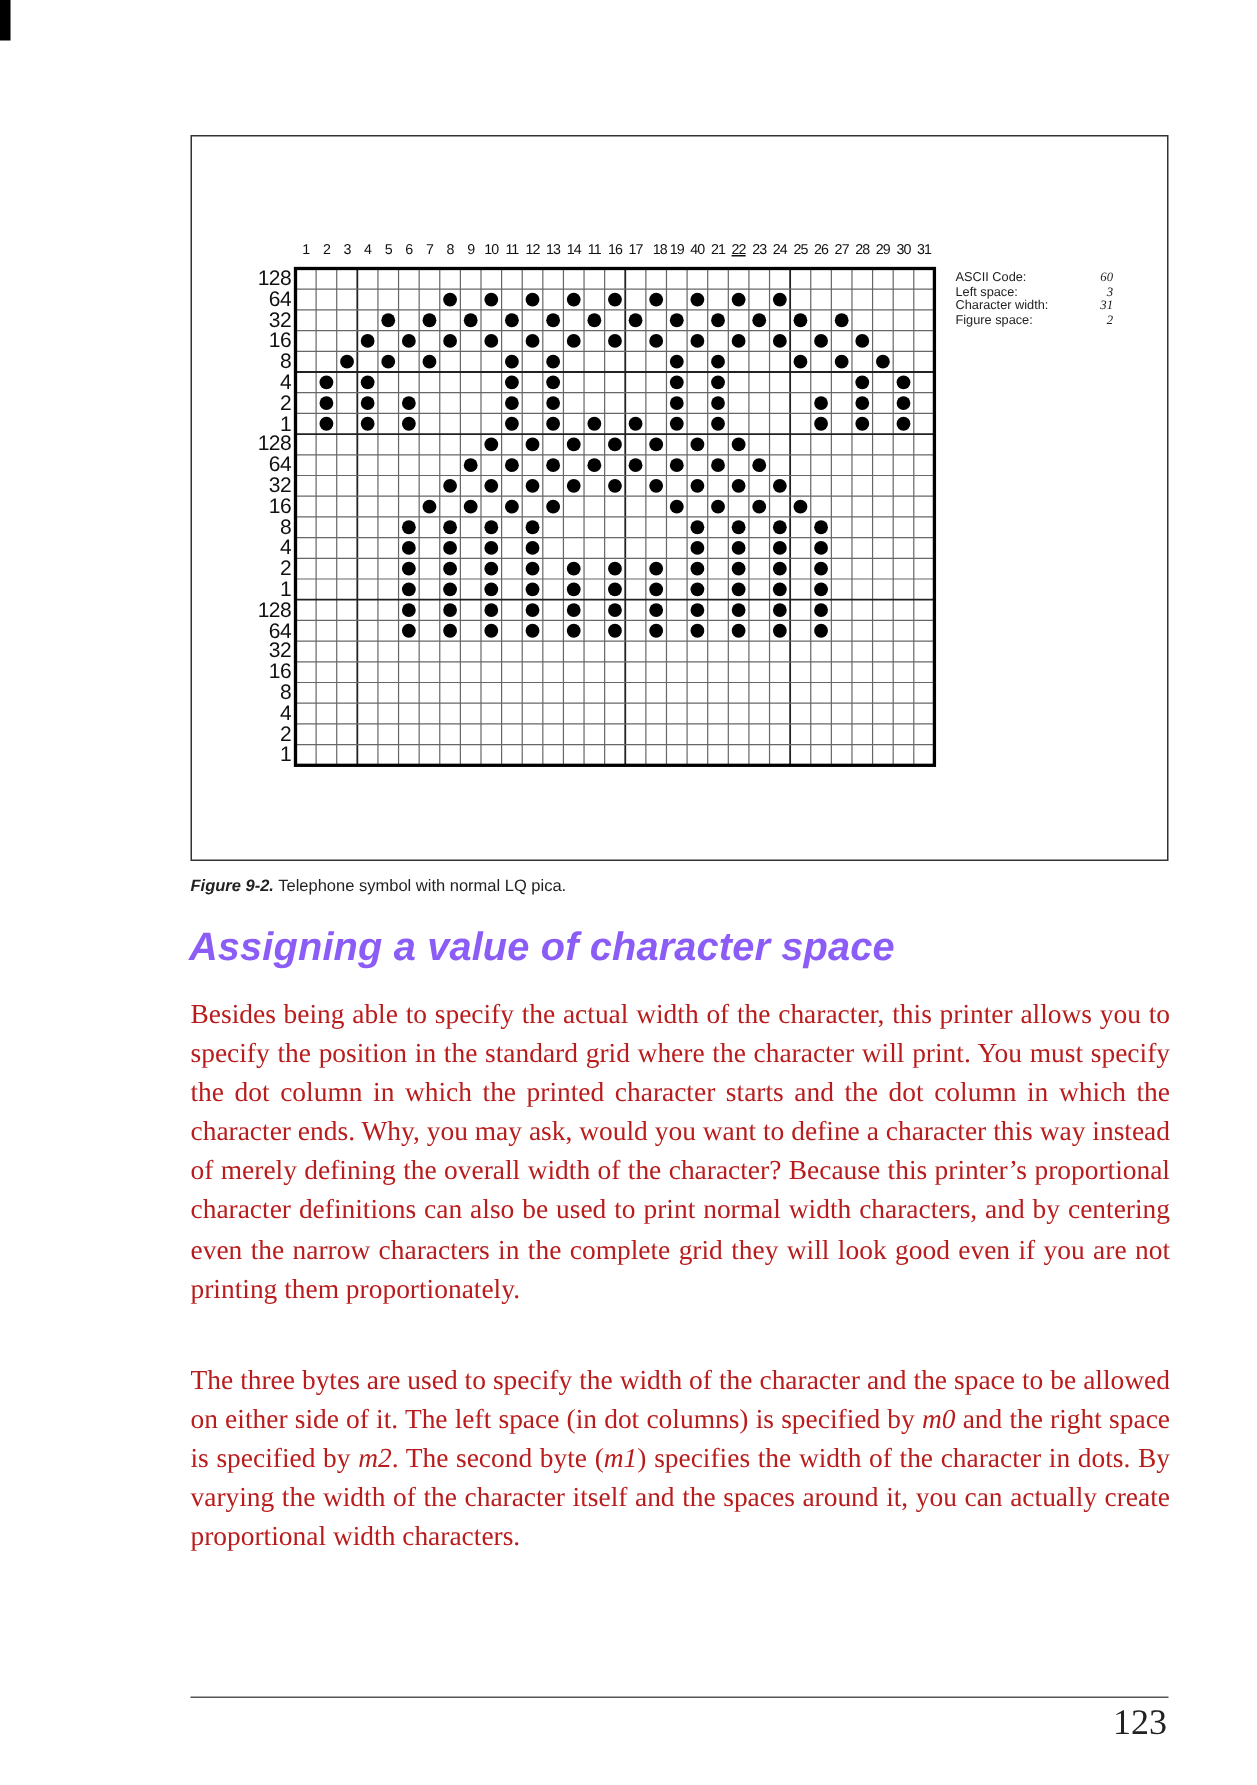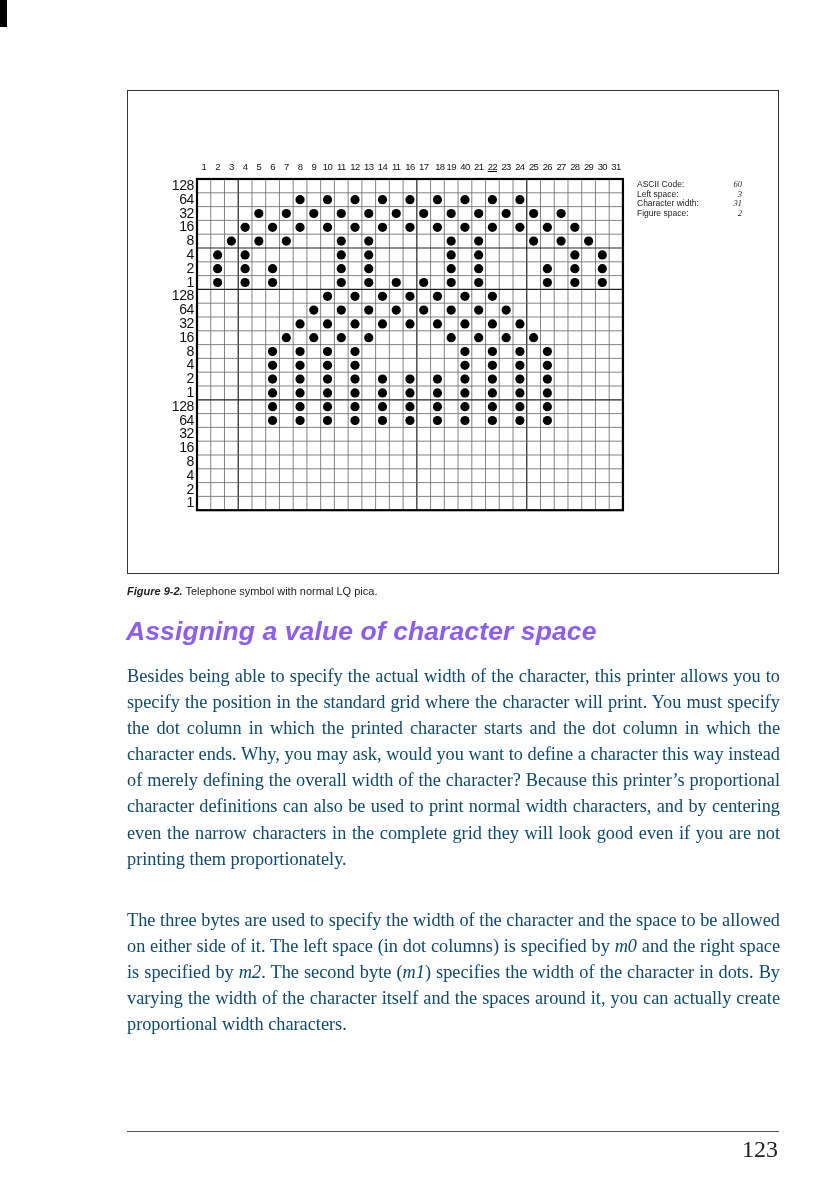--- a/index.html
+++ b/index.html
@@ -10,21 +10,21 @@
   .col-labels span { position: absolute; width: 13.74px; text-align: center; font-family: "Liberation Sans", sans-serif; font-size: 9.5px; letter-spacing: -0.6px; }
   .row-labels { position: absolute; left: 160px; top: 179px; width: 34px; }
   .row-labels span { position: absolute; right: 0; height: 13.8px; line-height: 13.8px; font-family: "Liberation Sans", sans-serif; font-size: 14px; text-align: right; letter-spacing: -0.4px; }
   #dot-grid { position: absolute; left: 195px; top: 177px; }
   .info-panel { position: absolute; left: 637px; top: 180px; width: 105px; font-family: "Liberation Sans", sans-serif; font-size: 8.5px; line-height: 9.6px; color: #222; }
   .info-row { display: flex; justify-content: space-between; }
   .info-row .val { font-style: italic; font-family: "Liberation Serif", serif; }
   .caption { position: absolute; left: 127px; top: 585px; font-family: "Liberation Sans", sans-serif; font-size: 11px; color: #222; }
   .caption .fig-num { font-weight: bold; font-style: italic; }
   .heading { position: absolute; left: 126px; top: 616px; margin: 0; font-family: "Liberation Sans", sans-serif; font-weight: bold; font-style: italic; font-size: 26.5px; letter-spacing: 0.1px; color: #8b5cf6; }
-  .body-text { position: absolute; left: 127px; width: 653px; margin: 0; font-family: "Liberation Serif", serif; font-size: 18.3px; line-height: 26.1px; text-align: justify; color: #0c4a6e; }
+  .body-text { position: absolute; left: 127px; width: 653px; margin: 0; font-family: "Liberation Serif", serif; font-size: 18.3px; line-height: 26.1px; text-align: justify; color: #b91c1c; }
   .p1 { top: 663px; }
   .p2 { top: 907px; }
   .body-text i { font-style: italic; }
   .footer-rule { position: absolute; left: 127px; top: 1131px; width: 652px; height: 0; border-top: 1px solid #555; }
   .page-number { position: absolute; right: 60px; top: 1136px; font-family: "Liberation Serif", serif; font-size: 24px; color: #222; }
 </style>
 </head>
 <body>
 
 <div class="edge-mark"></div>

